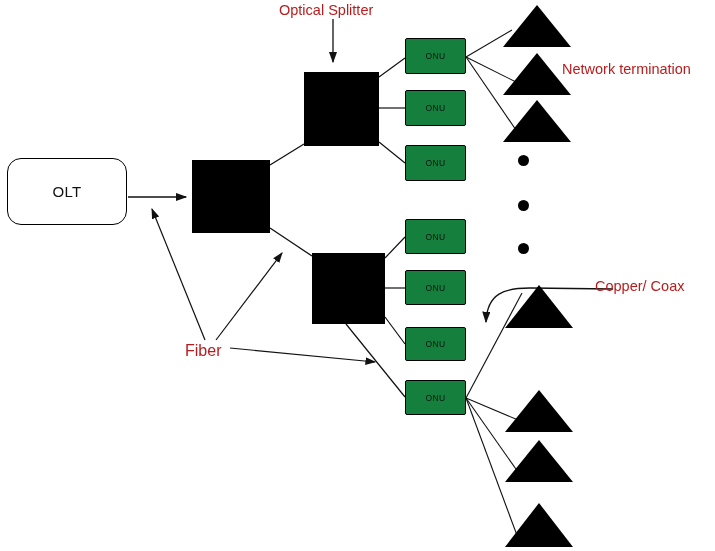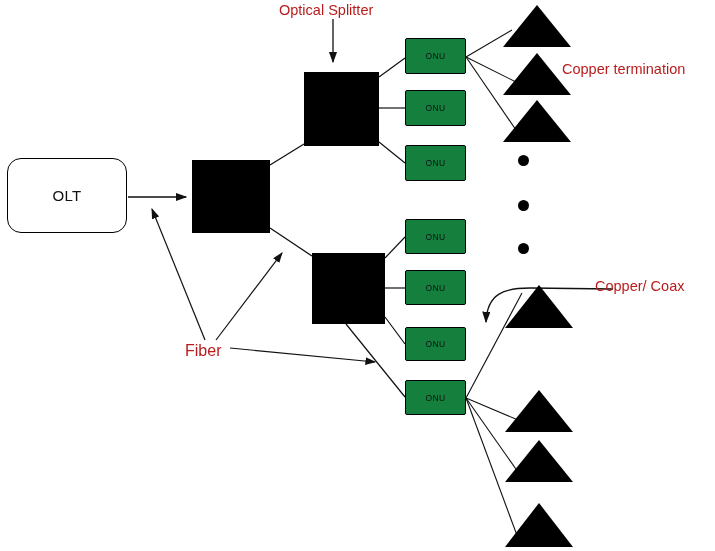--- a/index.html
+++ b/index.html
@@ -129,21 +129,21 @@
 
     <line x1="333" y1="19" x2="333" y2="62" stroke="#111" stroke-width="1.3" marker-end="url(#arrowFilled)"></line>
 
     <line x1="205" y1="340" x2="152" y2="209" stroke="#111" stroke-width="1.2" marker-end="url(#arrowFilled)"></line>
     <line x1="216" y1="340" x2="282" y2="253" stroke="#111" stroke-width="1.2" marker-end="url(#arrowFilled)"></line>
     <line x1="230" y1="348" x2="375" y2="362" stroke="#111" stroke-width="1.2" marker-end="url(#arrowFilled)"></line>
 
     <path d="M613,289 L530,288 C505,288 487,293 486,322" fill="none" stroke="#111" stroke-width="1.3" marker-end="url(#arrowFilled)"></path>
   </svg>
 
-  <div class="node olt-box" style="left:7px; top:158px; width:120px; height:75px;">
+  <div class="node olt-box" style="left:7px; top:158px; width:120px; height:67px;">
     <span class="olt-label">OLT</span>
   </div>
 
   <div class="node splitter-box" style="left:192px; top:160px; width:78px; height:73px;"></div>
   <div class="node splitter-box" style="left:304px; top:72px; width:75px; height:74px;"></div>
   <div class="node splitter-box" style="left:312px; top:253px; width:73px; height:71px;"></div>
 
   <div class="node onu-box" style="left:405px; top:38px; width:61px; height:36px;">
     <span class="onu-label">ONU</span>
   </div>
@@ -173,19 +173,19 @@
   <div class="node triangle" style="left:505px; top:390px; border-left-width:34px; border-right-width:34px; border-bottom-width:42px;"></div>
   <div class="node triangle" style="left:505px; top:440px; border-left-width:34px; border-right-width:34px; border-bottom-width:42px;"></div>
   <div class="node triangle" style="left:505px; top:503px; border-left-width:34px; border-right-width:34px; border-bottom-width:44px;"></div>
 
   <div class="dot" style="left:518px; top:155px;"></div>
   <div class="dot" style="left:518px; top:200px;"></div>
   <div class="dot" style="left:518px; top:243px;"></div>
 
   <div class="annot" style="left:279px; top:2px;">Optical Splitter</div>
 
-  <div class="annot" style="left:562px; top:61px;">Copper termination</div>
+  <div class="annot" style="left:562px; top:61px;">Network termination</div>
 
   <div class="annot" style="left:595px; top:278px;">Copper/ Coax</div>
 
   <div class="annot annot-small" style="left:185px; top:342px;">Fiber</div>
 
 </div>
 
 </body></html>

